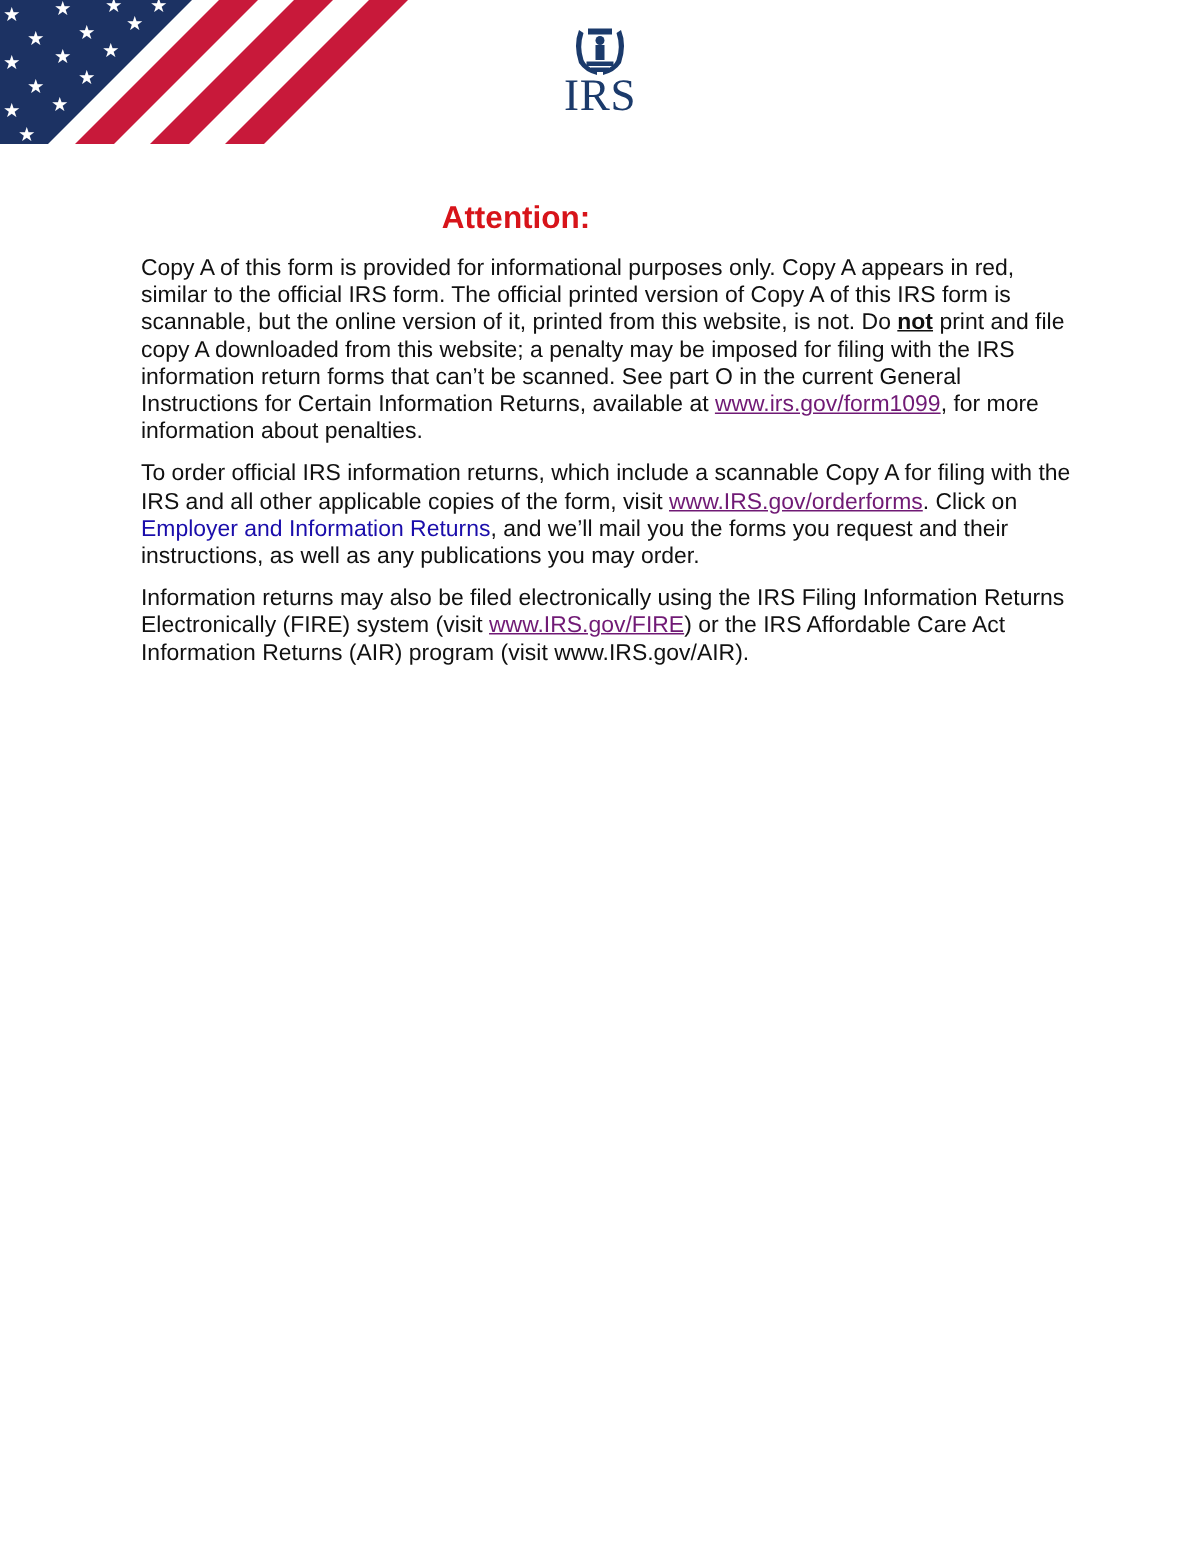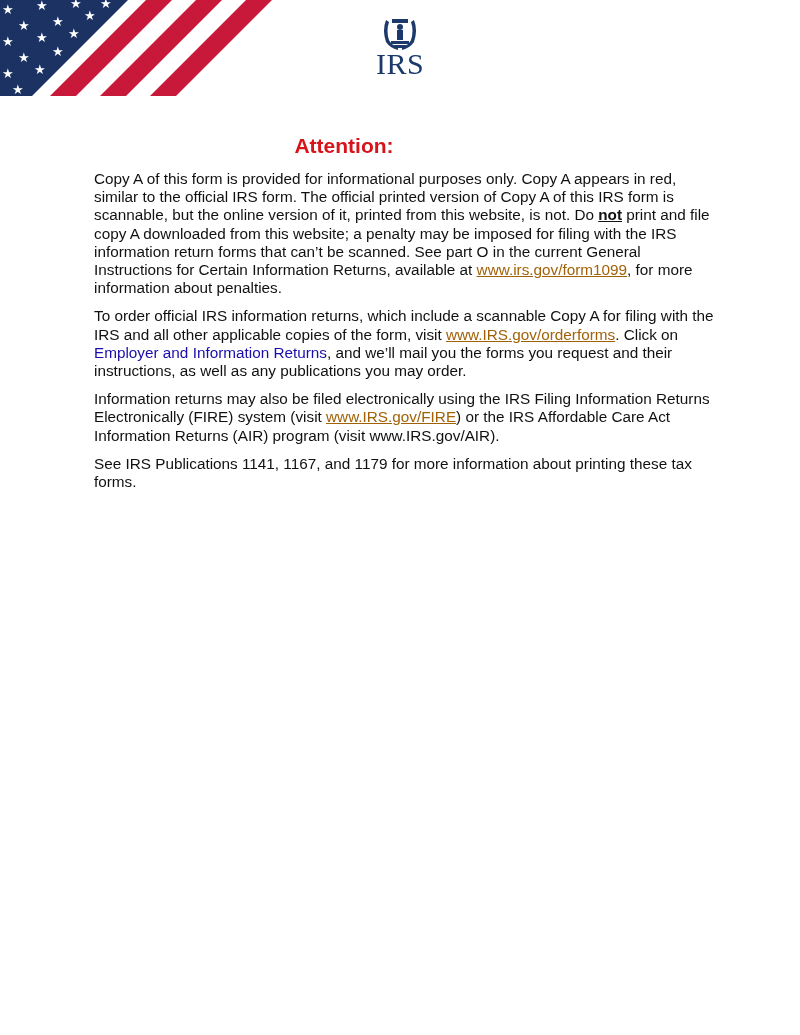--- a/index.html
+++ b/index.html
@@ -8,21 +8,21 @@
   .flag { position: absolute; left: 0; top: 0; width: 290px; height: 96px; }
   .logo { position: absolute; left: 376px; top: 16px; width: 48px; height: 62px; text-align: center; }
   .logo svg { display: block; margin: 0 auto; }
   .logo-text { font-family: "Liberation Serif", serif; font-size: 30px; color: #1b3a6b;
                letter-spacing: 0.5px; line-height: 22px; margin-top: 1px; }
   .title { position: absolute; top: 134px; left: 0; width: 688px; text-align: center;
            font-size: 21px; font-weight: bold; color: #d7141a; }
   .content { position: absolute; left: 94px; top: 170px; width: 620px;
              font-size: 15.3px; line-height: 18.2px; }
   .content p { margin: 0 0 10px 0; }
-  a.lnk { color: #a16207; text-decoration: underline; }
+  a.lnk { color: #701a75; text-decoration: underline; }
   span.lnk-plain { color: #1a0dab; }
   b { font-weight: bold; text-decoration: underline; }
 </style>
 </head>
 <body>
 
 <div class="flag">
   <svg width="290" height="96" viewBox="0 0 290 96">
     <defs>
       <clipPath id="fc">
@@ -79,14 +79,13 @@
 <div class="content">
   <p>
     <span>Copy A of this form is provided for informational purposes only. Copy A appears in red, similar to the official IRS form. The official printed version of Copy A of this IRS form is scannable, but the online version of it, printed from this website, is not. Do </span><b>not</b><span> print and file copy A downloaded from this website; a penalty may be imposed for filing with the IRS information return forms that can’t be scanned. See part O in the current General Instructions for Certain Information Returns, available at </span><a class="lnk" href="#">www.irs.gov/form1099</a><span>, for more information about penalties.</span>
   </p>
   <p>
     <span>To order official IRS information returns, which include a scannable Copy A for filing with the IRS and all other applicable copies of the form, visit </span><a class="lnk" href="#">www.IRS.gov/orderforms</a><span>. Click on </span><span class="lnk-plain">Employer and Information Returns</span><span>, and we’ll mail you the forms you request and their instructions, as well as any publications you may order.</span>
   </p>
   <p>
     <span>Information returns may also be filed electronically using the IRS Filing Information Returns Electronically (FIRE) system (visit </span><a class="lnk" href="#">www.IRS.gov/FIRE</a><span>) or the IRS Affordable Care Act Information Returns (AIR) program (visit www.IRS.gov/AIR).</span>
   </p>
-  <p>See IRS Publications 1141, 1167, and 1179 for more information about printing these tax forms.</p>
 </div>
 
 </body></html>

